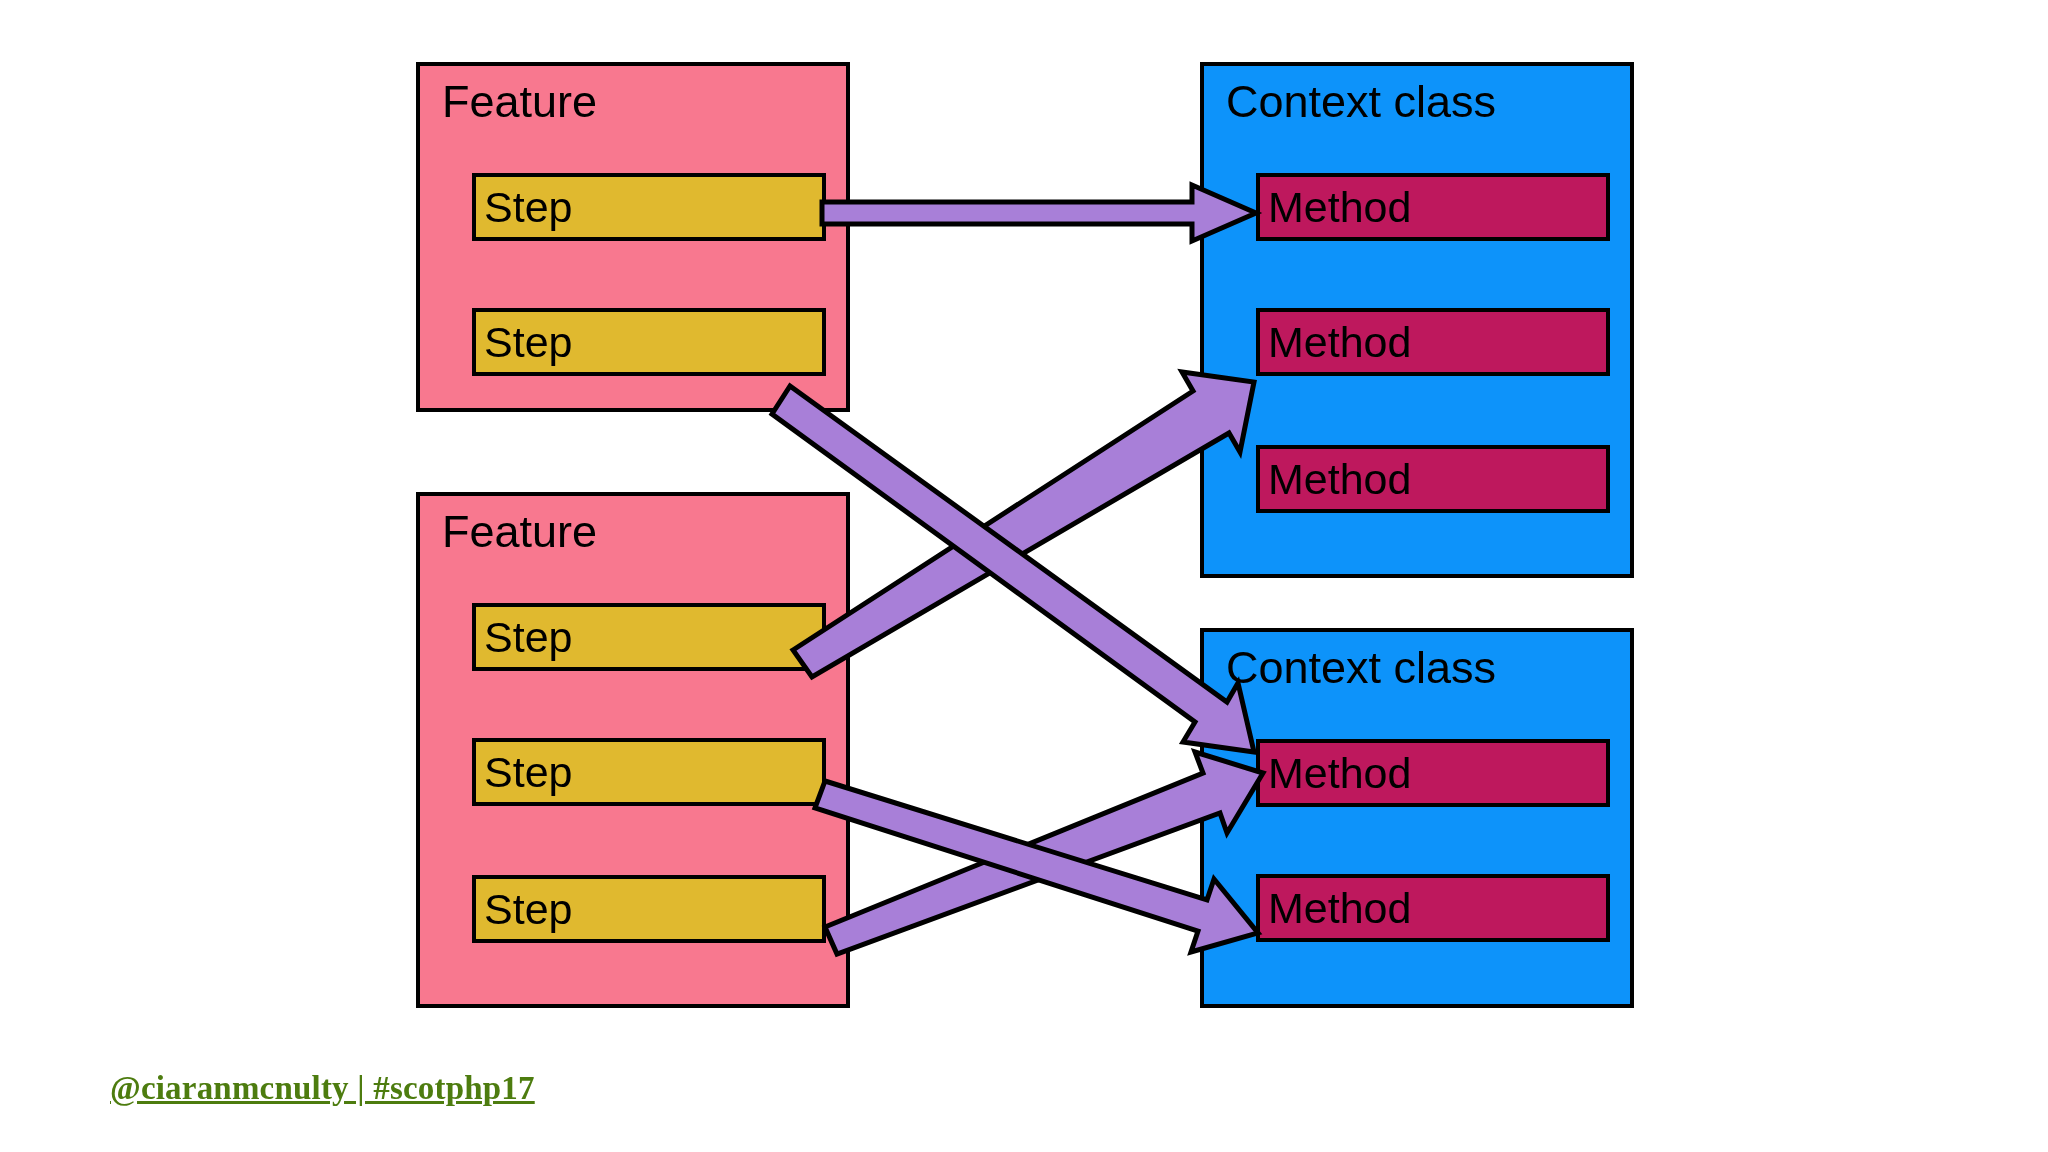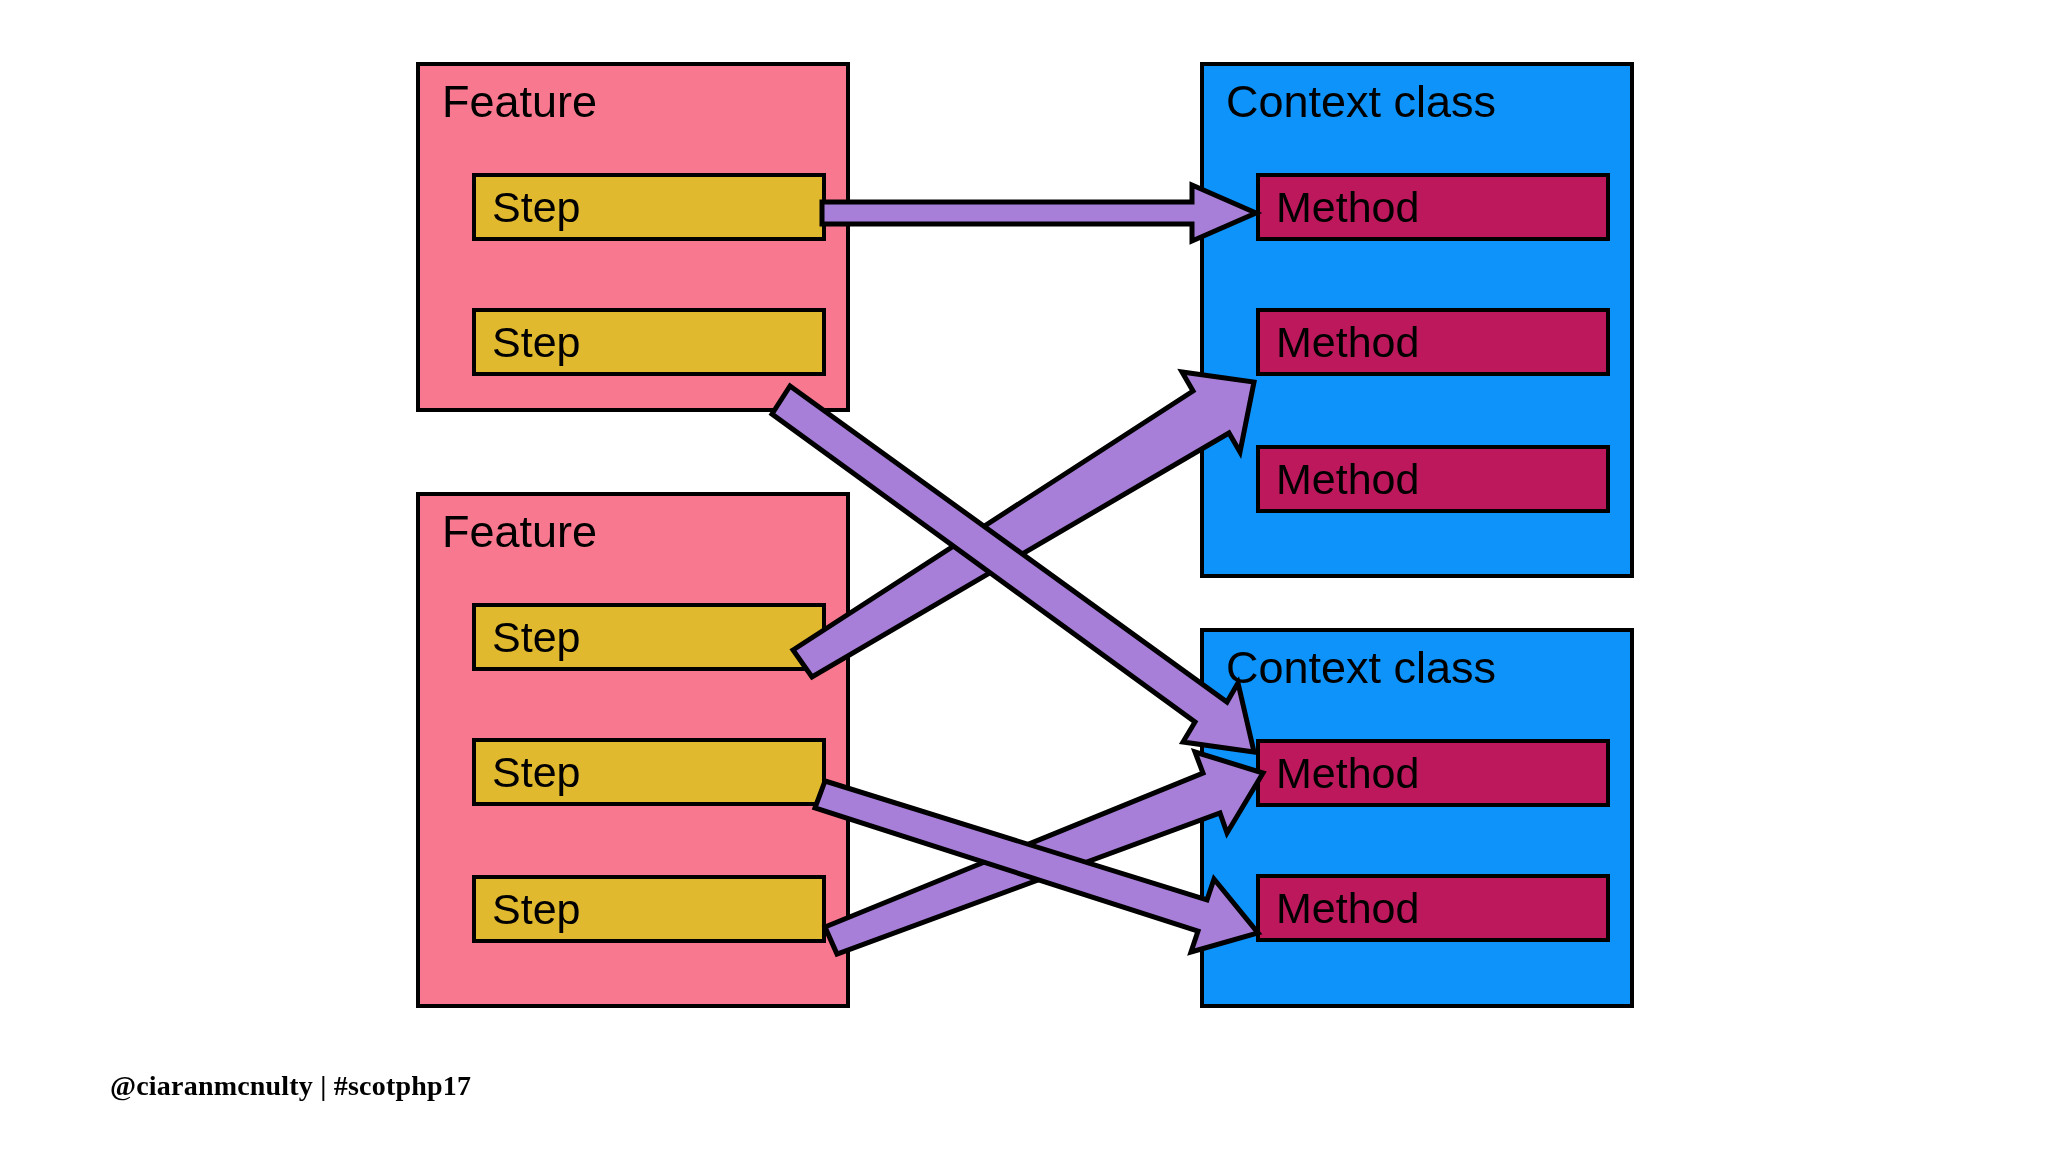--- a/index.html
+++ b/index.html
@@ -50,21 +50,21 @@
     box-sizing: border-box;
     display: flex;
     align-items: center;
   }
   .step-box { background: #E0B92F; }
   .method-box { background: #be185d; }
 
   .item-label {
     font-size: 43px;
     color: #000000;
-    padding-left: 16px;
+    padding-left: 8px;
     white-space: nowrap;
     line-height: 1;
     font-family: "Liberation Sans", sans-serif;
   }
 
   
   #arrow-layer {
     position: absolute;
     left: 0; top: 0;
     width: 2048px;
@@ -72,24 +72,25 @@
     pointer-events: none;
   }
 
   
   #footer {
     position: absolute;
     left: 110px;
     top: 1070px;
     font-family: "Liberation Serif", serif;
     font-weight: bold;
-    font-size: 28px;
-    color: #000000;
+    font-size: 33px;
+    color: #4d7c0f;
     letter-spacing: 0.2px;
     white-space: nowrap;
+    text-decoration: underline;
   }
 </style>
 </head>
 <body>
 
 <div id="stage">
 
   <div class="group-box feature-box" style="left:416px; top:62px; width:434px; height:350px;">
     <div class="group-title">Feature</div>
     <div class="item-box step-box" style="left:52px; top:107px; width:354px; height:68px;">

